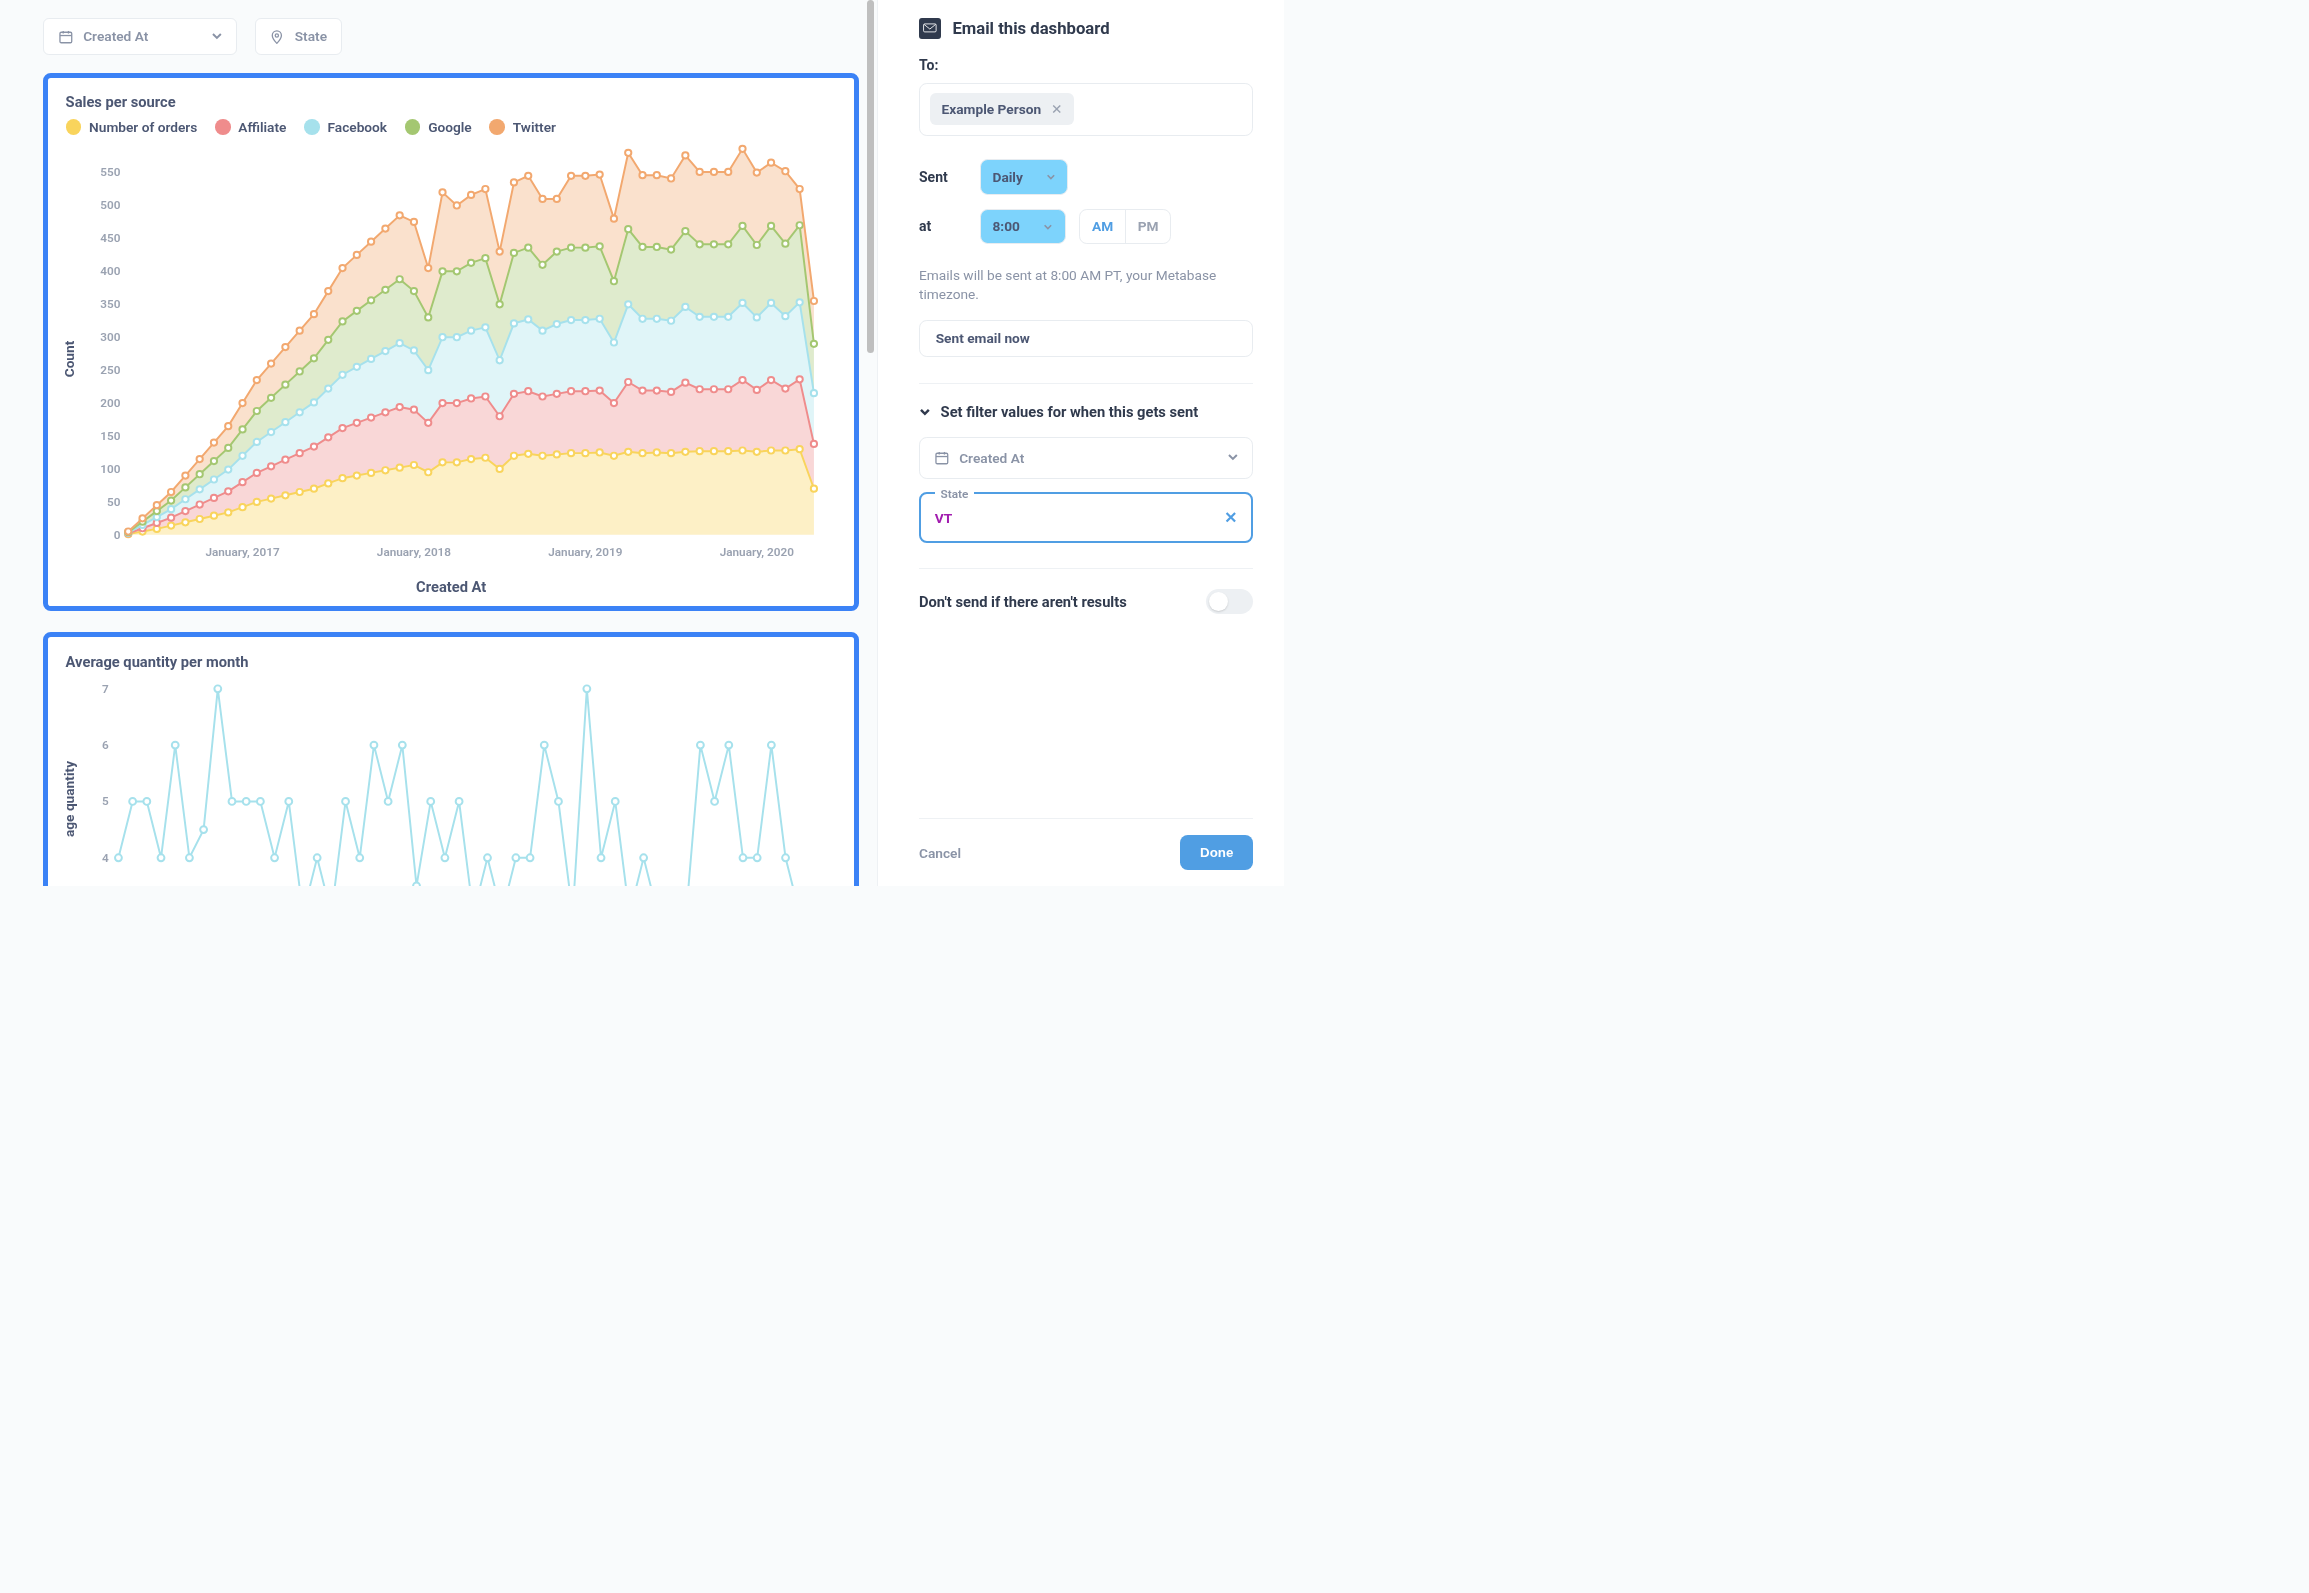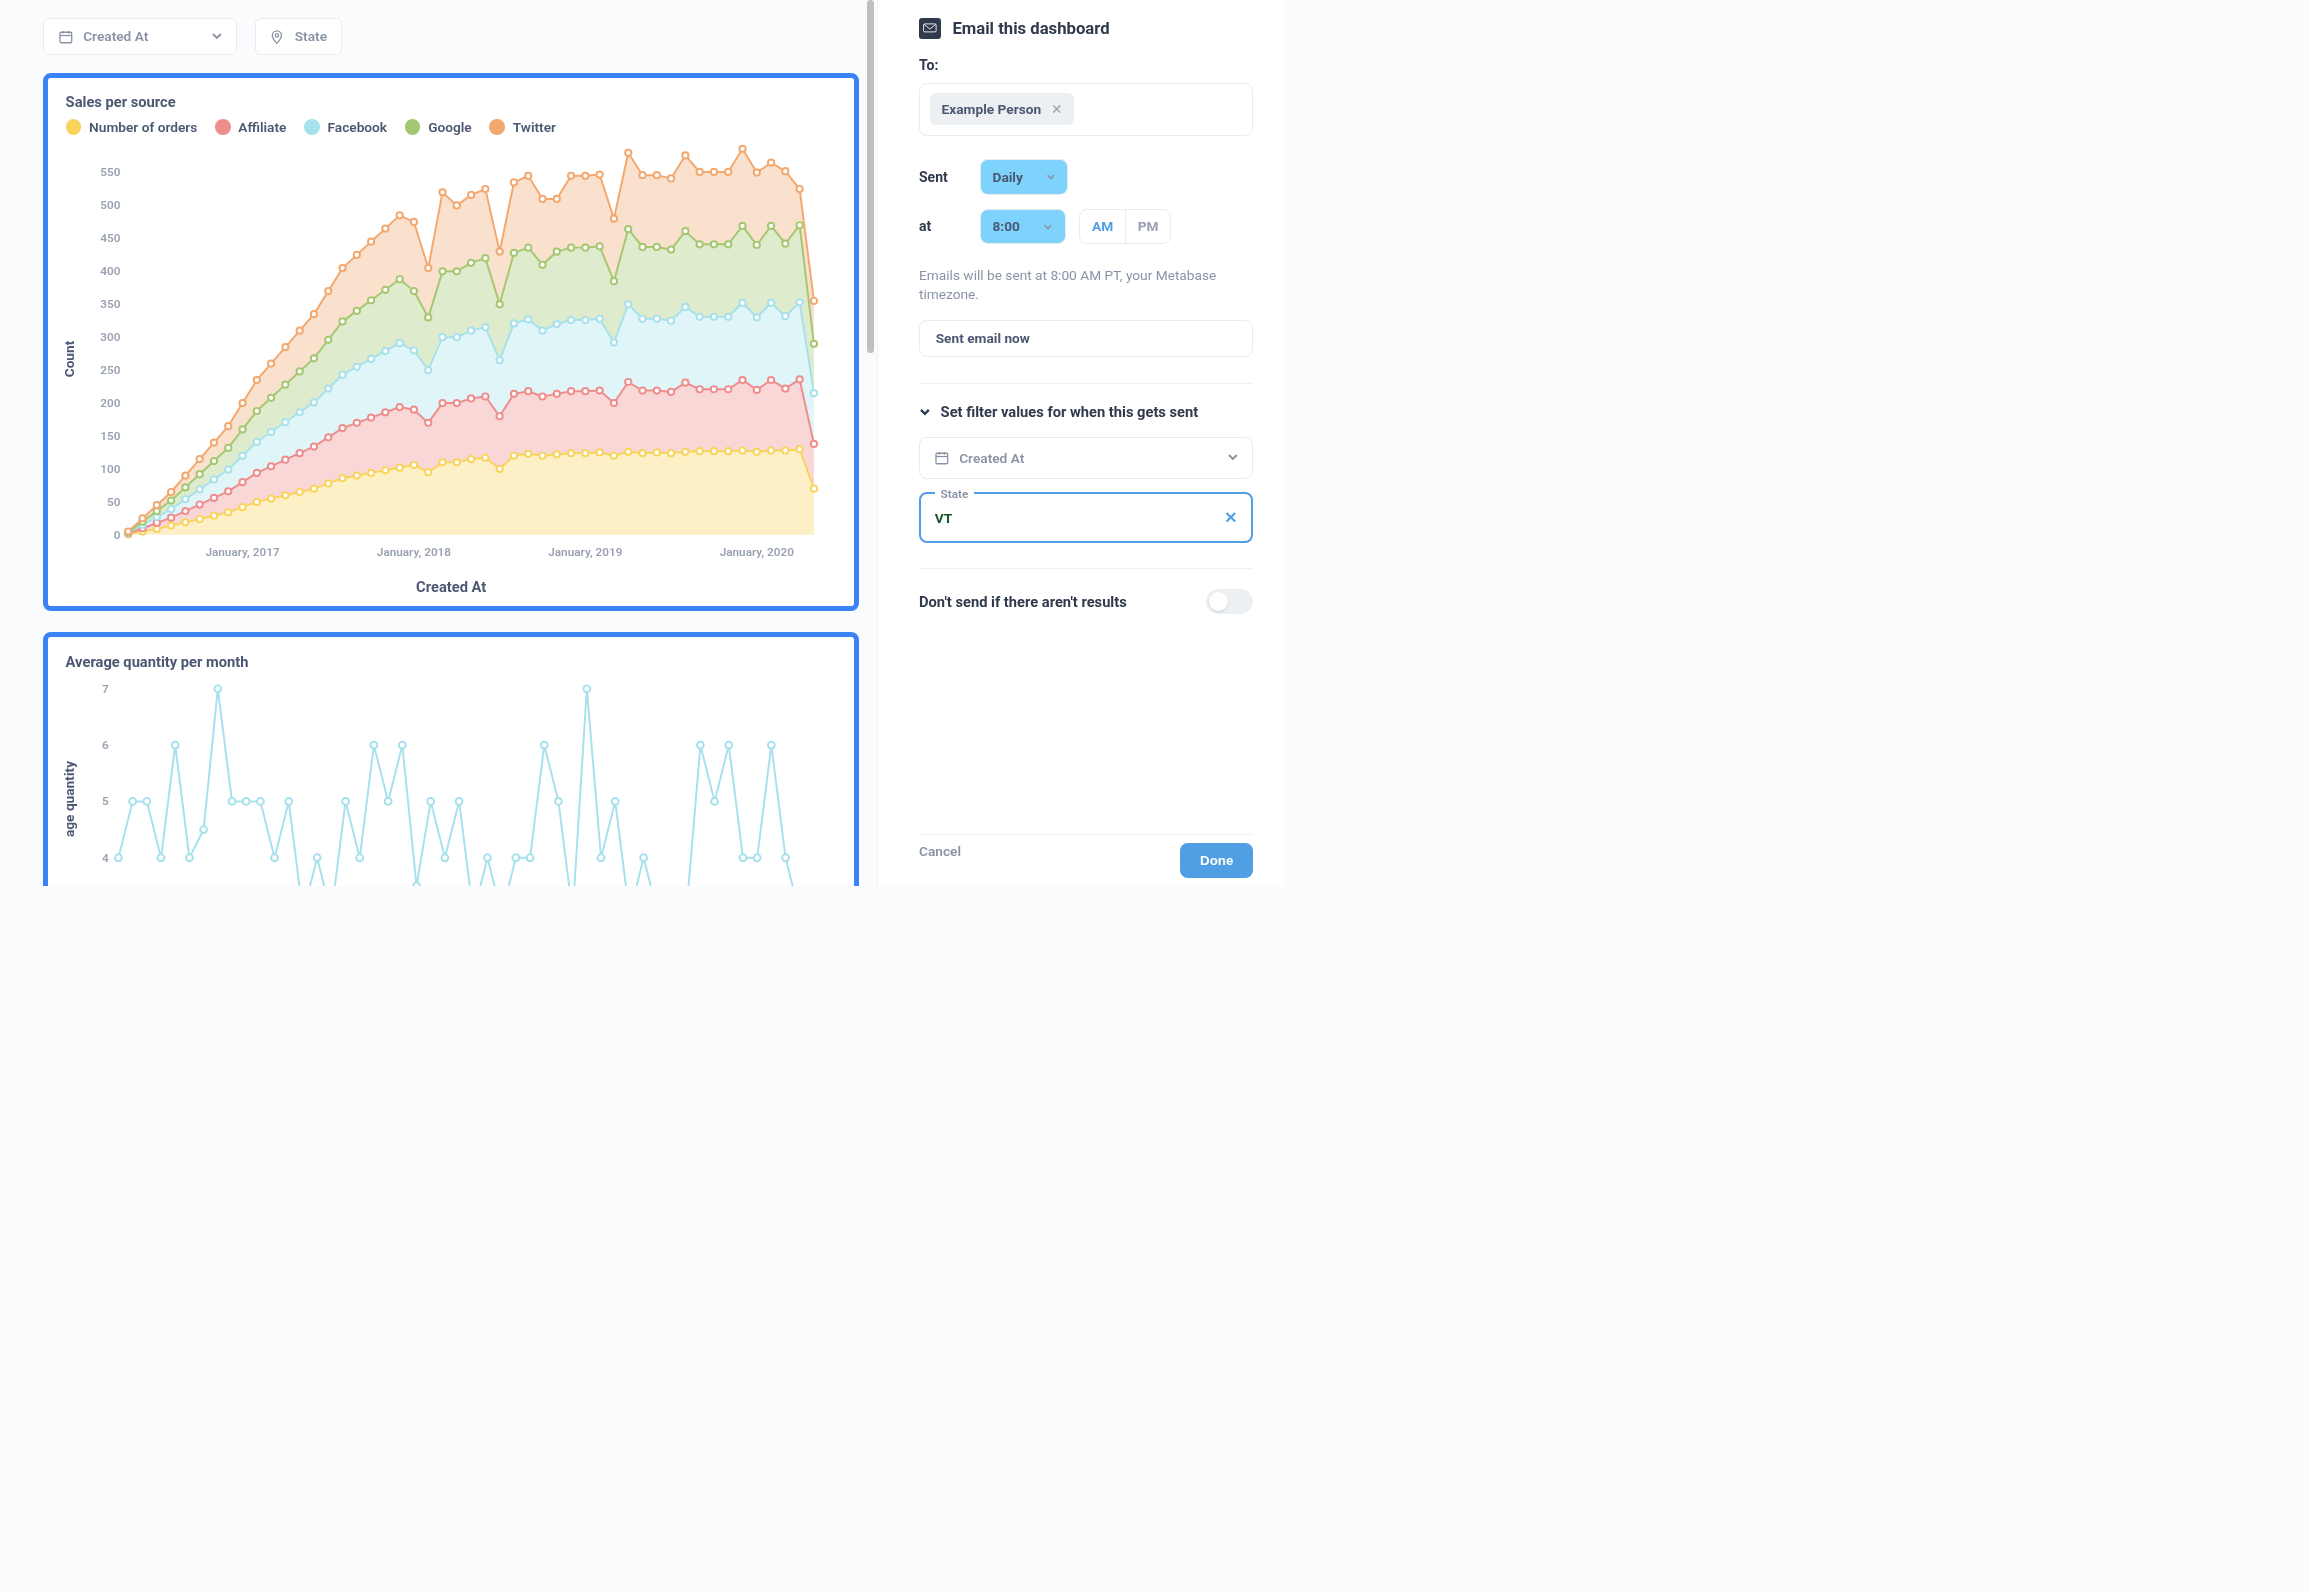--- a/index.html
+++ b/index.html
@@ -262,21 +262,21 @@
     position: absolute;
     top: -7.8px;
     left: 13.7px;
     background: #fff;
     padding: 0 5.9px;
     font-size: 11.8px;
     color: #8a93a6;
     font-weight: 600;
   }
   .state-input .val {
-    color: #14532d;
+    color: #a21caf;
     font-weight: 700;
     flex: 1;
   }
   .state-x { color: #509ee3; font-weight: 700; cursor: pointer; font-size: 15.7px; }
   .toggle-row {
     display: flex;
     align-items: center;
     font-weight: 700;
     color: #303a4d;
     font-size: 14.7px;
@@ -297,22 +297,23 @@
     top: 2.9px;
     width: 19.6px;
     height: 19.6px;
     background: #fff;
     border-radius: 50%;
     box-shadow: 0 1px 2px rgba(0,0,0,.15);
   }
   .footer {
     margin-top: auto;
     border-top: 1px solid #eef1f4;
-    padding: 8px 0;
-    display: flex;
+    padding: 16px 0;
+    display: flex;
+    align-items: center;
   }
   .cancel { color: #8a93a6; font-weight: 600; cursor: pointer; }
   .done-btn {
     margin-left: auto;
     background: #509ee3;
     color: #fff;
     font-weight: 700;
     border-radius: 7.8px;
     padding: 9.8px 19.6px;
     cursor: pointer;

